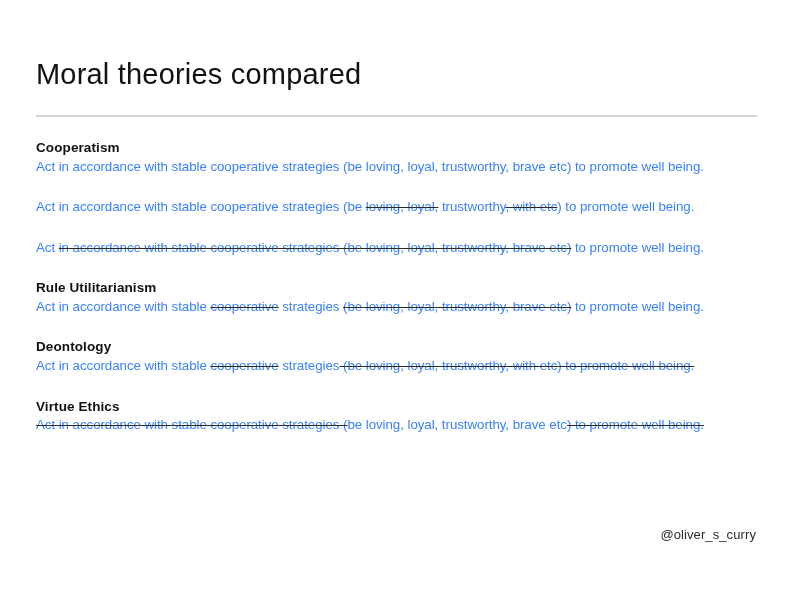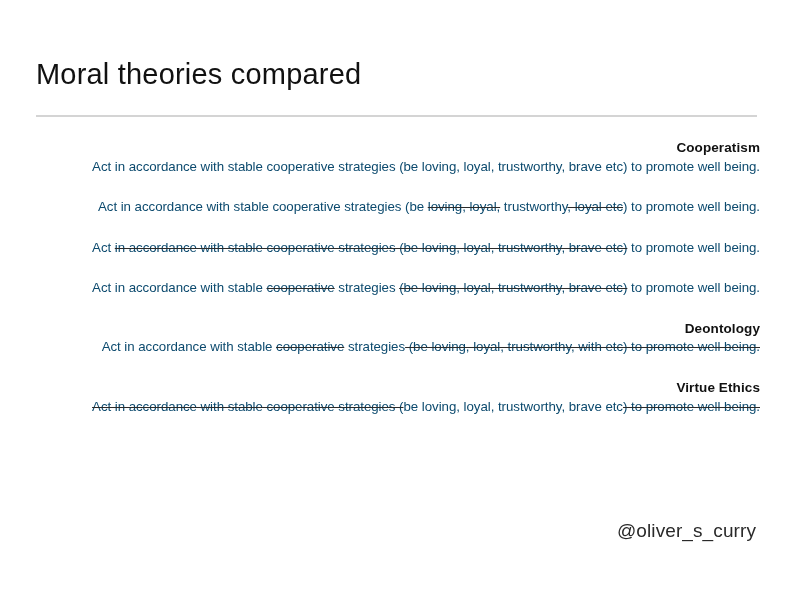--- a/index.html
+++ b/index.html
@@ -45,83 +45,83 @@
 
   .entries {
     position: absolute;
     left: 36px;
     top: 139px;
     width: 724px;
   }
 
   .entry {
     margin-bottom: 22.5px;
-    text-align: right;
   }
   .entry:last-child {
     margin-bottom: 8px;
   }
 
   .entry-name {
     font-size: 13.5px;
     font-weight: bold;
     color: #111111;
     line-height: 1.32;
     letter-spacing: 0.1px;
     margin-bottom: 1px;
   }
 
   .entry-body {
     font-size: 13.3px;
     font-weight: 400;
-    color: #0c4a6e;
+    color: #3b82f6;
     line-height: 1.35;
     letter-spacing: -0.05px;
     white-space: nowrap;
   }
 
   .seg {
     display: inline;
   }
   .seg.struck {
     text-decoration: line-through;
     text-decoration-thickness: 1px;
     text-decoration-color: #2a2a2a;
   }
 
   .handle {
     position: absolute;
     right: 36px;
     bottom: 47px;
-    font-size: 19px;
+    font-size: 13px;
     color: #2a2a2a;
     letter-spacing: 0.1px;
   }
 </style>
 </head>
 <body>
 
 <div class="slide">
 
   <div class="slide-title">Moral theories compared</div>
 
   <div class="title-rule"></div>
 
   <div class="entries">
       <div class="entry">
         <div class="entry-name">Cooperatism</div>
         <div class="entry-body"><span class="seg">Act in accordance with stable cooperative strategies (be loving, loyal, trustworthy, brave etc) to promote well being.</span></div>
       </div>
       <div class="entry">
-        <div class="entry-body"><span class="seg">Act in accordance with stable cooperative strategies (be </span><span class="seg struck">loving, loyal,</span><span class="seg"> trustworthy</span><span class="seg struck">, loyal etc</span><span class="seg">) to promote well being.</span></div>
+        <div class="entry-body"><span class="seg">Act in accordance with stable cooperative strategies (be </span><span class="seg struck">loving, loyal,</span><span class="seg"> trustworthy</span><span class="seg struck">, with etc</span><span class="seg">) to promote well being.</span></div>
       </div>
       <div class="entry">
         <div class="entry-body"><span class="seg">Act </span><span class="seg struck">in accordance with stable cooperative strategies (be loving, loyal, trustworthy, brave etc)</span><span class="seg"> to promote well being.</span></div>
       </div>
       <div class="entry">
+        <div class="entry-name">Rule Utilitarianism</div>
         <div class="entry-body"><span class="seg">Act in accordance with stable </span><span class="seg struck">cooperative</span><span class="seg"> strategies </span><span class="seg struck">(be loving, loyal, trustworthy, brave etc)</span><span class="seg"> to promote well being.</span></div>
       </div>
       <div class="entry">
         <div class="entry-name">Deontology</div>
         <div class="entry-body"><span class="seg">Act in accordance with stable </span><span class="seg struck">cooperative</span><span class="seg"> strategies</span><span class="seg struck"> (be loving, loyal, trustworthy, with etc) to promote well being.</span></div>
       </div>
       <div class="entry">
         <div class="entry-name">Virtue Ethics</div>
         <div class="entry-body"><span class="seg struck">Act in accordance with stable cooperative strategies (</span><span class="seg">be loving, loyal, trustworthy, brave etc</span><span class="seg struck">) to promote well being.</span></div>
       </div>

